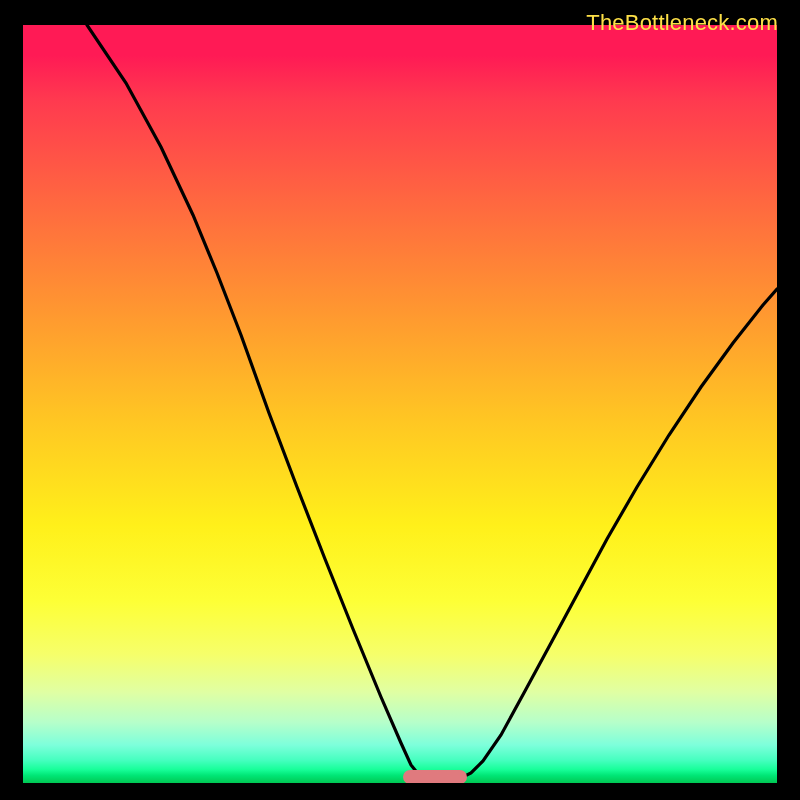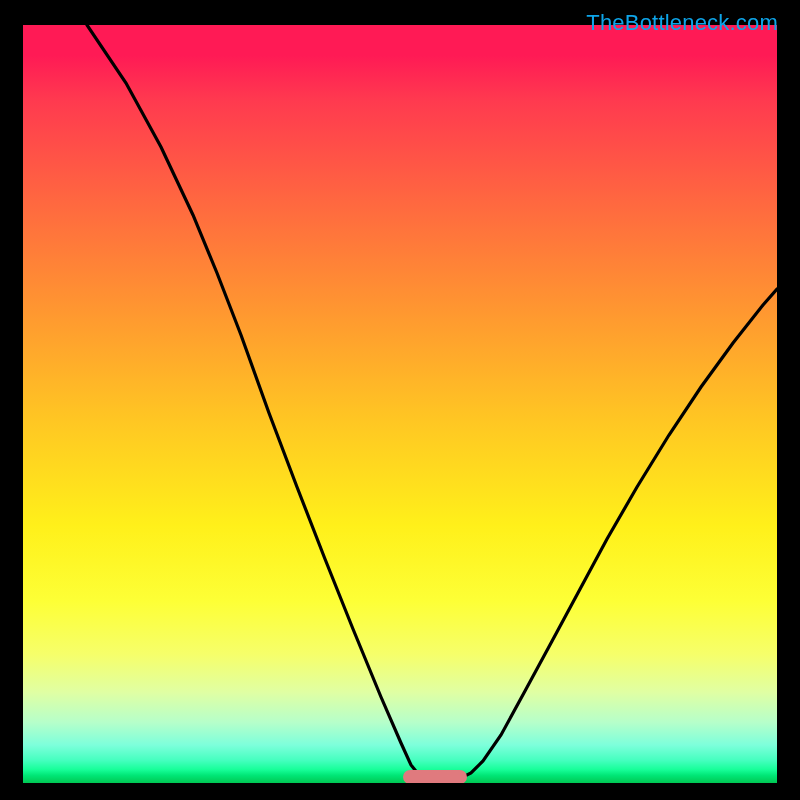--- a/index.html
+++ b/index.html
@@ -57,21 +57,21 @@
     position: absolute;
     left: 0;
     top: 0;
     width: 100%;
     height: 100%;
   }
   .watermark {
     position: absolute;
     top: 0px;
     right: 12px;
-    color: #0ea5e9;
+    color: #fde047;
     font-size: 22px;
     letter-spacing: 0.2px;
     font-weight: 400;
     text-align: right;
   }
 </style>
 </head>
 <body>
 
 <div class="frame">

